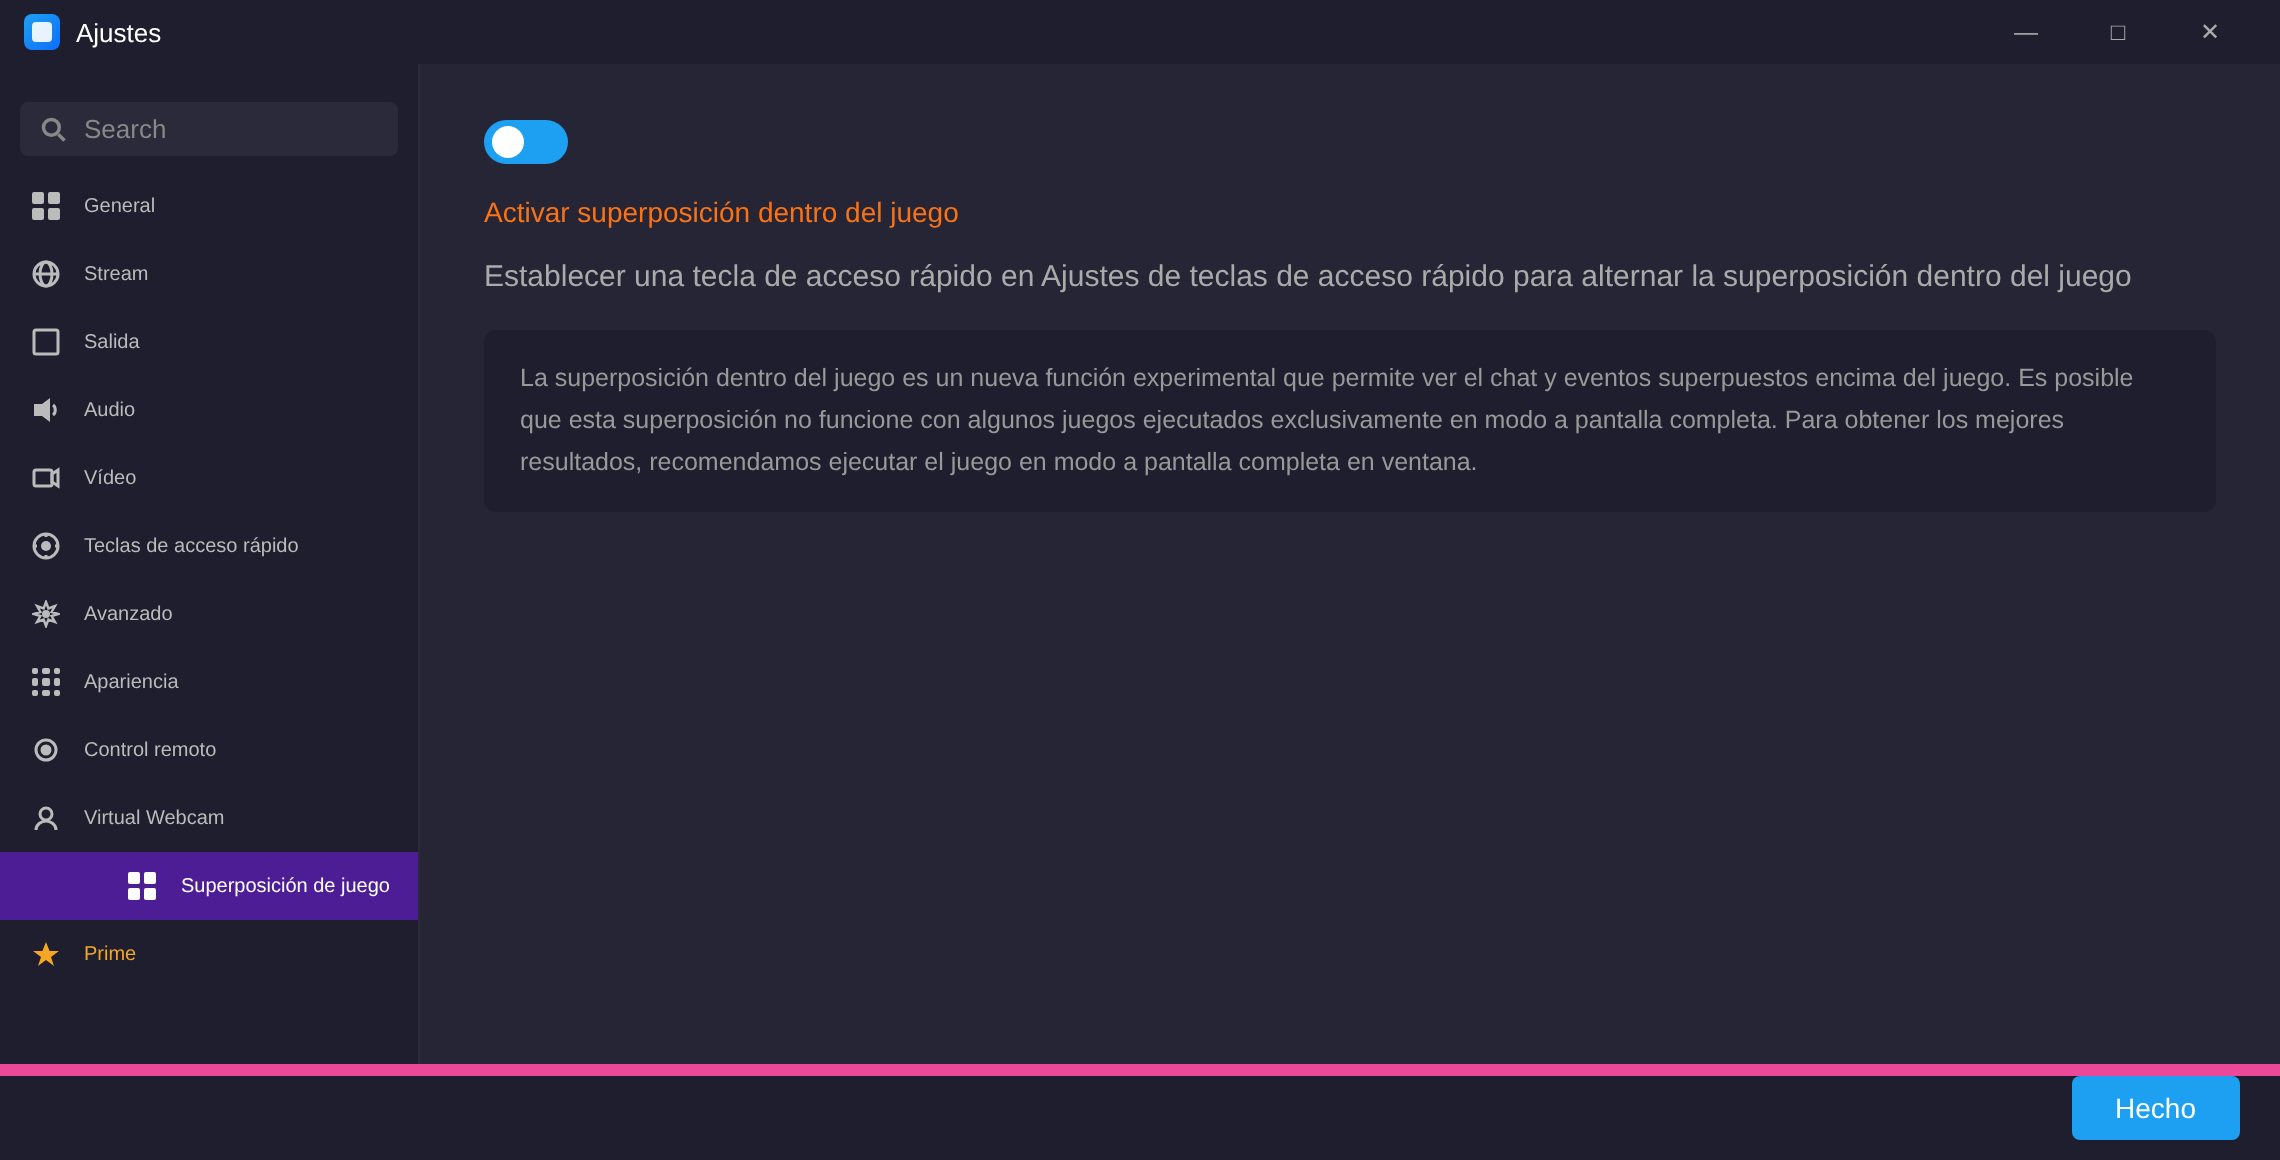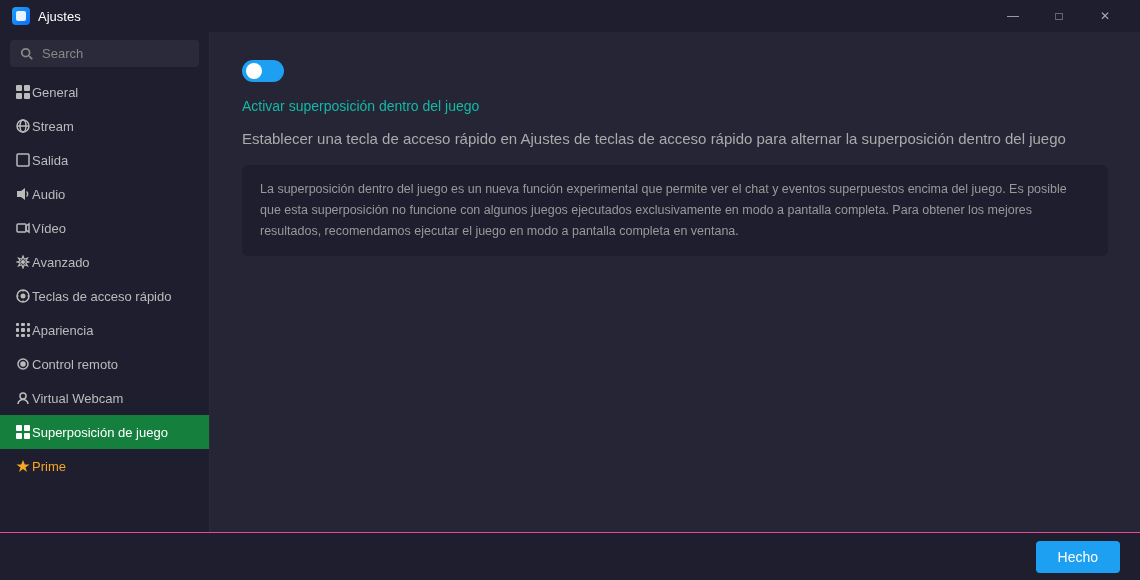--- a/index.html
+++ b/index.html
@@ -79,20 +79,21 @@
       background: #1e1e2e;
       display: flex;
       flex-direction: column;
       padding: 8px 0;
       flex-shrink: 0;
       border-right: 1px solid #2a2a3a;
     }
 
     .search-container {
       padding: 0 10px 8px 10px;
+      margin-top: 11px;
     }
     .search-box {
       display: flex;
       align-items: center;
       background: #2a2a3a;
       border-radius: 4px;
       padding: 6px 10px;
       gap: 8px;
     }
     .search-icon-svg {
@@ -104,28 +105,30 @@
       flex-shrink: 0;
     }
     .search-input-display {
       color: #888;
       font-size: 13px;
     }
 
     .sidebar-item {
       display: flex;
       align-items: center;
+      gap: 10px;
       padding: 8px 14px;
       cursor: pointer;
       color: #bbb;
-      font-size: 13px;
+      font-size: 10px;
     }
     .sidebar-item.active {
-      background: #15803d;
+      background: #4c1d95;
       color: #fff;
+      justify-content: flex-end;
     }
     .sidebar-item.prime {
       color: #f5a623;
     }
     .sidebar-icon {
       width: 18px;
       height: 18px;
       display: flex;
       align-items: center;
       justify-content: center;
@@ -146,21 +149,21 @@
     }
 
     .toggle-row {
       display: flex;
       align-items: center;
       gap: 12px;
       margin-bottom: 16px;
     }
 
     .section-title {
-      color: #14b8a6;
+      color: #f97316;
       font-size: 14px;
       margin-bottom: 14px;
       font-weight: 400;
     }
 
     
     .toggle {
       width: 42px;
       height: 22px;
       background: #1da0f2;
@@ -196,24 +199,24 @@
       color: #999;
       font-size: 12.5px;
       line-height: 1.7;
     }
 
     
     .footer {
       height: 48px;
       background: #1e1e2e;
       display: flex;
-      align-items: center;
+      align-items: flex-start;
       justify-content: flex-end;
       padding: 0 20px;
-      border-top: 1px solid #ec4899;
+      border-top: 6px solid #ec4899;
       flex-shrink: 0;
     }
 
     .btn-done {
       background: #1da0f2;
       color: white;
       border: none;
       border-radius: 4px;
       padding: 8px 22px;
       font-size: 14px;
@@ -312,39 +315,39 @@
           <rect x="1" y="3" width="9" height="8" rx="1"></rect>
           <polygon points="10,5 13,3 13,11 10,9"></polygon>
         </svg>
       </span>
       <span>Vídeo</span>
     </div>
 
     <div class="sidebar-item">
       <span class="sidebar-icon">
         <svg width="14" height="14" viewBox="0 0 14 14" fill="currentColor">
-          <path d="M7 1 L8.2 4.2 L11.5 3 L9.8 6 L13 7 L9.8 8 L11.5 11 L8.2 9.8 L7 13 L5.8 9.8 L2.5 11 L4.2 8 L1 7 L4.2 6 L2.5 3 L5.8 4.2 Z" fill="none" stroke="currentColor" stroke-width="1.2"></path>
-          <circle cx="7" cy="7" r="2"></circle>
-        </svg>
-      </span>
-      <span>Avanzado</span>
-    </div>
-
-    <div class="sidebar-item">
-      <span class="sidebar-icon">
-        <svg width="14" height="14" viewBox="0 0 14 14" fill="currentColor">
           <circle cx="7" cy="7" r="6" fill="none" stroke="currentColor" stroke-width="1.5"></circle>
           <circle cx="7" cy="7" r="2.5"></circle>
           <line x1="7" y1="1" x2="7" y2="2.5" stroke="currentColor" stroke-width="1.5"></line>
           <line x1="7" y1="11.5" x2="7" y2="13" stroke="currentColor" stroke-width="1.5"></line>
           <line x1="1" y1="7" x2="2.5" y2="7" stroke="currentColor" stroke-width="1.5"></line>
           <line x1="11.5" y1="7" x2="13" y2="7" stroke="currentColor" stroke-width="1.5"></line>
         </svg>
       </span>
       <span>Teclas de acceso rápido</span>
+    </div>
+
+    <div class="sidebar-item">
+      <span class="sidebar-icon">
+        <svg width="14" height="14" viewBox="0 0 14 14" fill="currentColor">
+          <path d="M7 1 L8.2 4.2 L11.5 3 L9.8 6 L13 7 L9.8 8 L11.5 11 L8.2 9.8 L7 13 L5.8 9.8 L2.5 11 L4.2 8 L1 7 L4.2 6 L2.5 3 L5.8 4.2 Z" fill="none" stroke="currentColor" stroke-width="1.2"></path>
+          <circle cx="7" cy="7" r="2"></circle>
+        </svg>
+      </span>
+      <span>Avanzado</span>
     </div>
 
 
 
     <div class="sidebar-item">
       <span class="sidebar-icon">
         <span class="icon-grid" style="width:14px;height:14px;grid-template-columns:1fr 1fr 1fr;grid-template-rows:1fr 1fr 1fr;gap:2px;">
           <span class="icon-grid-cell"></span>
             <span class="icon-grid-cell"></span>
             <span class="icon-grid-cell"></span>

